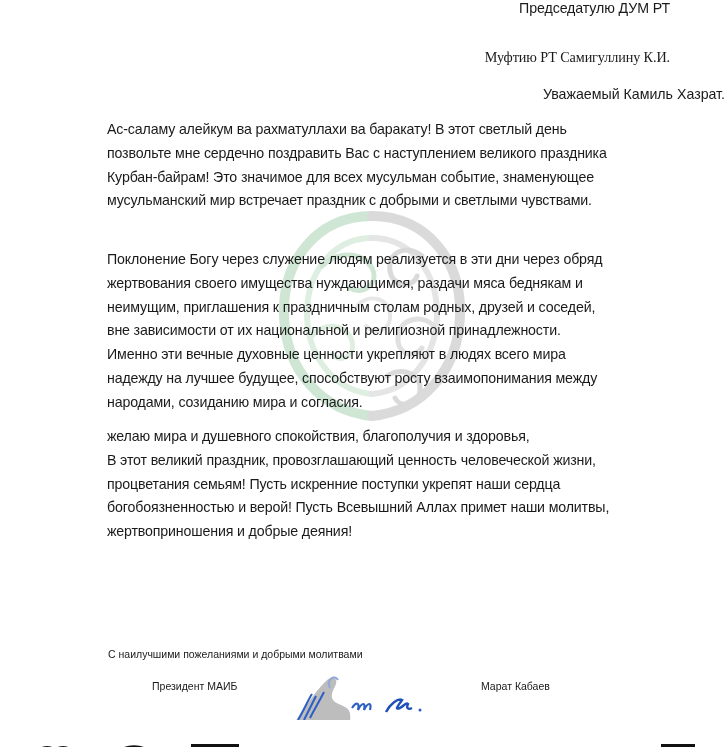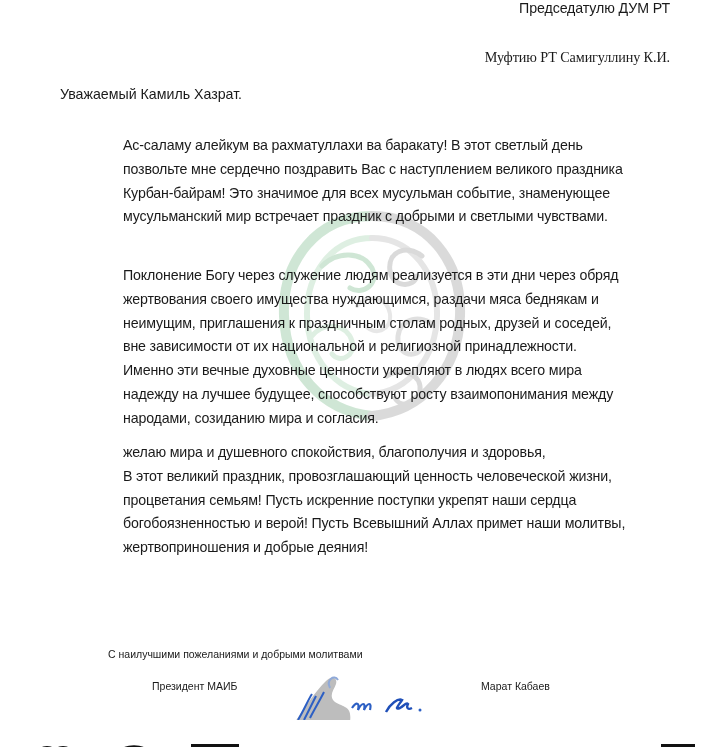--- a/index.html
+++ b/index.html
@@ -39,32 +39,32 @@
       color: #1a1a1a;
       white-space: nowrap;
       letter-spacing: -0.1px;
     }
     .addr.l1 { top: 0; }
     .addr.l2 { top: 49px; font-family: Liberation Serif, serif; }
     .salut {
       position: absolute;
       left: 0; right: 0;
       top: 86px;
-      text-align: left;
+      text-align: right;
       font-size: 14.2px;
       padding-left: 60px;
     }
     .para {
       position: absolute;
       left: 107px;
       width: 565px;
       font-size: 14.2px;
       line-height: 23.8px;
       letter-spacing: -0.15px;
-      margin: 16px;
+      margin: 0;
     }
     .para span.ln { display: block; white-space: nowrap; }
     .p1 { top: 118px; }
     .p2 { top: 248px; }
     .p3 { top: 425px; }
     .closing {
       position: absolute;
       left: 108px;
       top: 648px;
       font-size: 10.5px;

